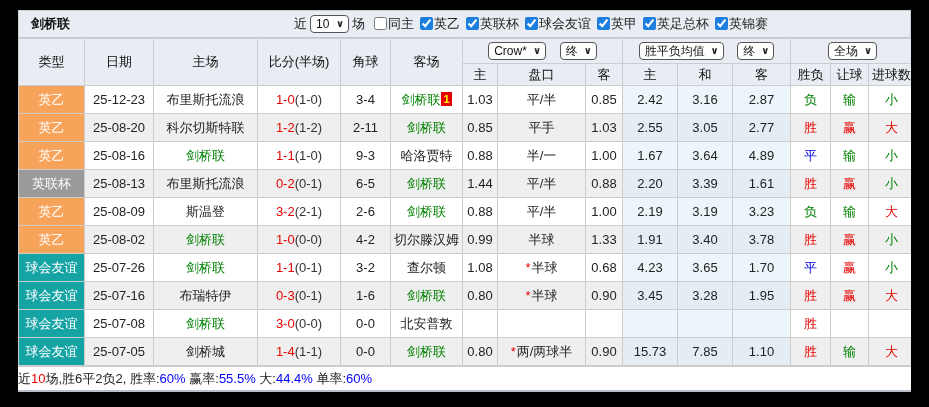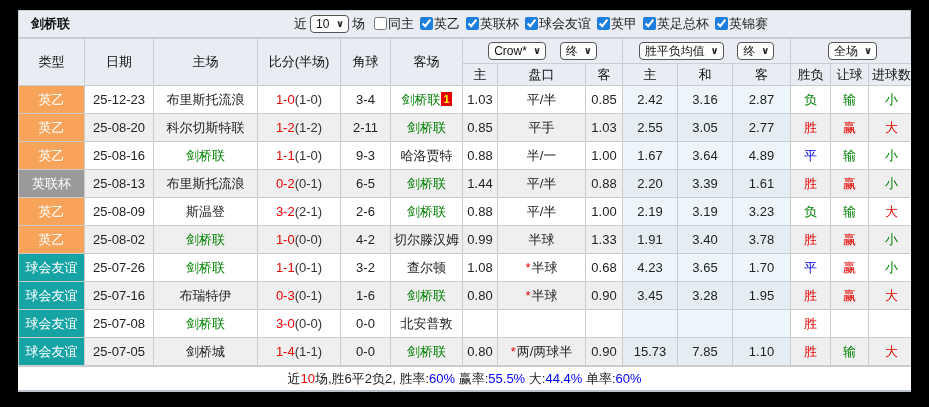--- a/index.html
+++ b/index.html
@@ -24,21 +24,21 @@
   tbody td{border:1px solid #ccc;height:27px;text-align:center;font-size:13px;color:#222;padding:0;overflow:hidden;white-space:nowrap;background:#fff;}
   tbody tr:nth-child(even) td{background:#efefef;}
   tbody td.avg{background:#ebf5fa;}
   tbody tr:nth-child(even) td.avg{background:#e3edf3;}
   td.type{color:#fff;}
   .team-target{color:#008000;}
   .score-ft{color:#e60000;}
   .score-half{color:#333;}
   .star{color:#e60000;margin-right:1px;}
   .badge{display:inline-block;background:#e60000;color:#ffff00;font-size:11px;font-weight:bold;line-height:14px;padding:0 2px;margin-left:1px;vertical-align:1px;}
-  .summary{height:23px;line-height:23px;text-align:center;font-size:13px;background:#fff;border-top:1px solid #ccc;}
+  .summary{height:23px;line-height:23px;font-size:13px;background:#fff;border-top:1px solid #ccc;}
 </style>
 </head>
 <body>
 
 <div class="stage">
   <div class="widget">
 
     <div class="titlebar">
       <span class="title">剑桥联</span>
       <div class="filters">

